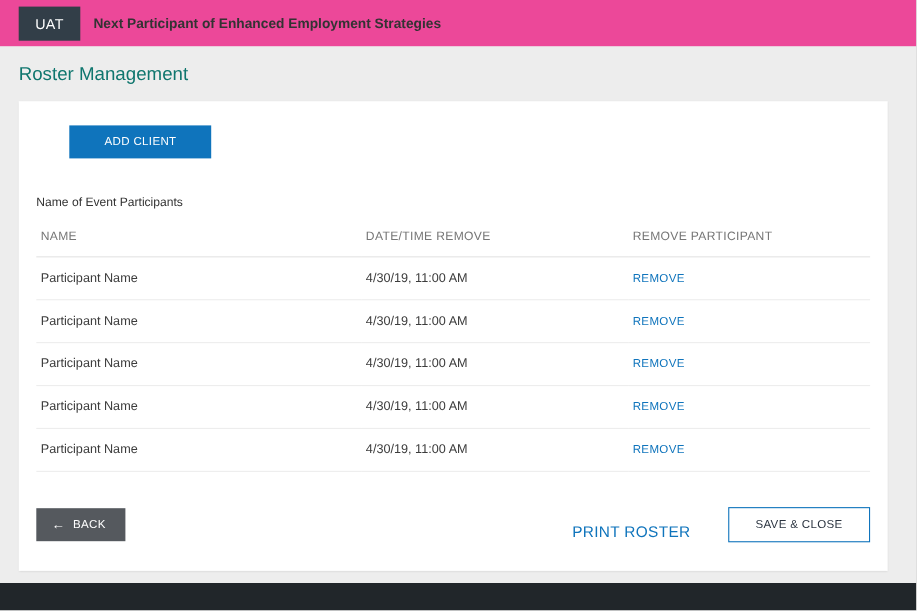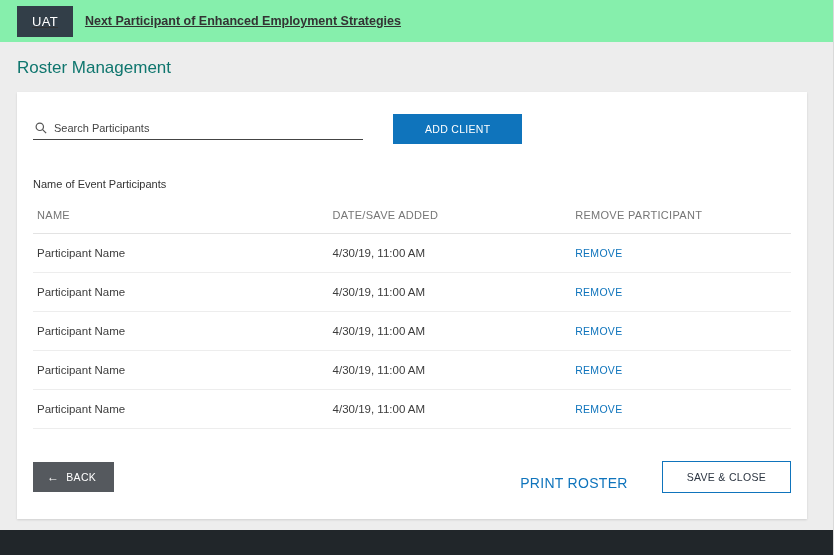--- a/index.html
+++ b/index.html
@@ -8,26 +8,25 @@
     font-family: "Liberation Sans", sans-serif;
     background: #ededed;
     color: #333;
     position: relative;
     height: 555px;
     overflow: hidden;
     border-right: 1px solid #d9d9d9;
   }
   
   .topbar {
-    background: #86efac;
+    background: #ec4899;
     height: 42px;
     display: flex;
     align-items: center;
     padding: 0 0 0 17px;
-    text-decoration: underline;
   }
   .uat-badge {
     background: #323e48;
     color: #ffffff;
     font-size: 13px;
     padding: 8px 15px;
     display: inline-block;
     letter-spacing: .3px;
   }
   .app-title {
@@ -176,37 +175,30 @@
 <div class="topbar">
   <span class="uat-badge">UAT</span>
   <span class="app-title">Next Participant of Enhanced Employment Strategies</span>
 </div>
 
 <div class="page-title">Roster Management</div>
 
 <div class="card">
 
   <div class="search-row">
-    <div class="search-wrap">
-      <svg width="12" height="12" viewBox="0 0 14 14">
-        <circle cx="5.6" cy="5.6" r="4.3" fill="none" stroke="#555" stroke-width="1.4"></circle>
-        <line x1="8.9" y1="8.9" x2="13" y2="13" stroke="#555" stroke-width="1.4"></line>
-      </svg>
-      <input class="search-input" type="text" placeholder="Search Participants" style="">
-    </div>
     <button class="btn-add-client">ADD CLIENT</button>
   </div>
 
   <div class="list-label">Name of Event Participants</div>
 
   <table>
     <thead>
       <tr>
         <th class="col-name">NAME</th>
-        <th class="col-date">DATE/SAVE ADDED</th>
+        <th class="col-date">DATE/TIME REMOVE</th>
         <th class="col-remove">REMOVE PARTICIPANT</th>
       </tr>
     </thead>
     <tbody>
       <tr>
         <td>Participant Name</td>
         <td>4/30/19, 11:00 AM</td>
         <td><a class="remove-link">REMOVE</a></td>
       </tr>
       <tr>

